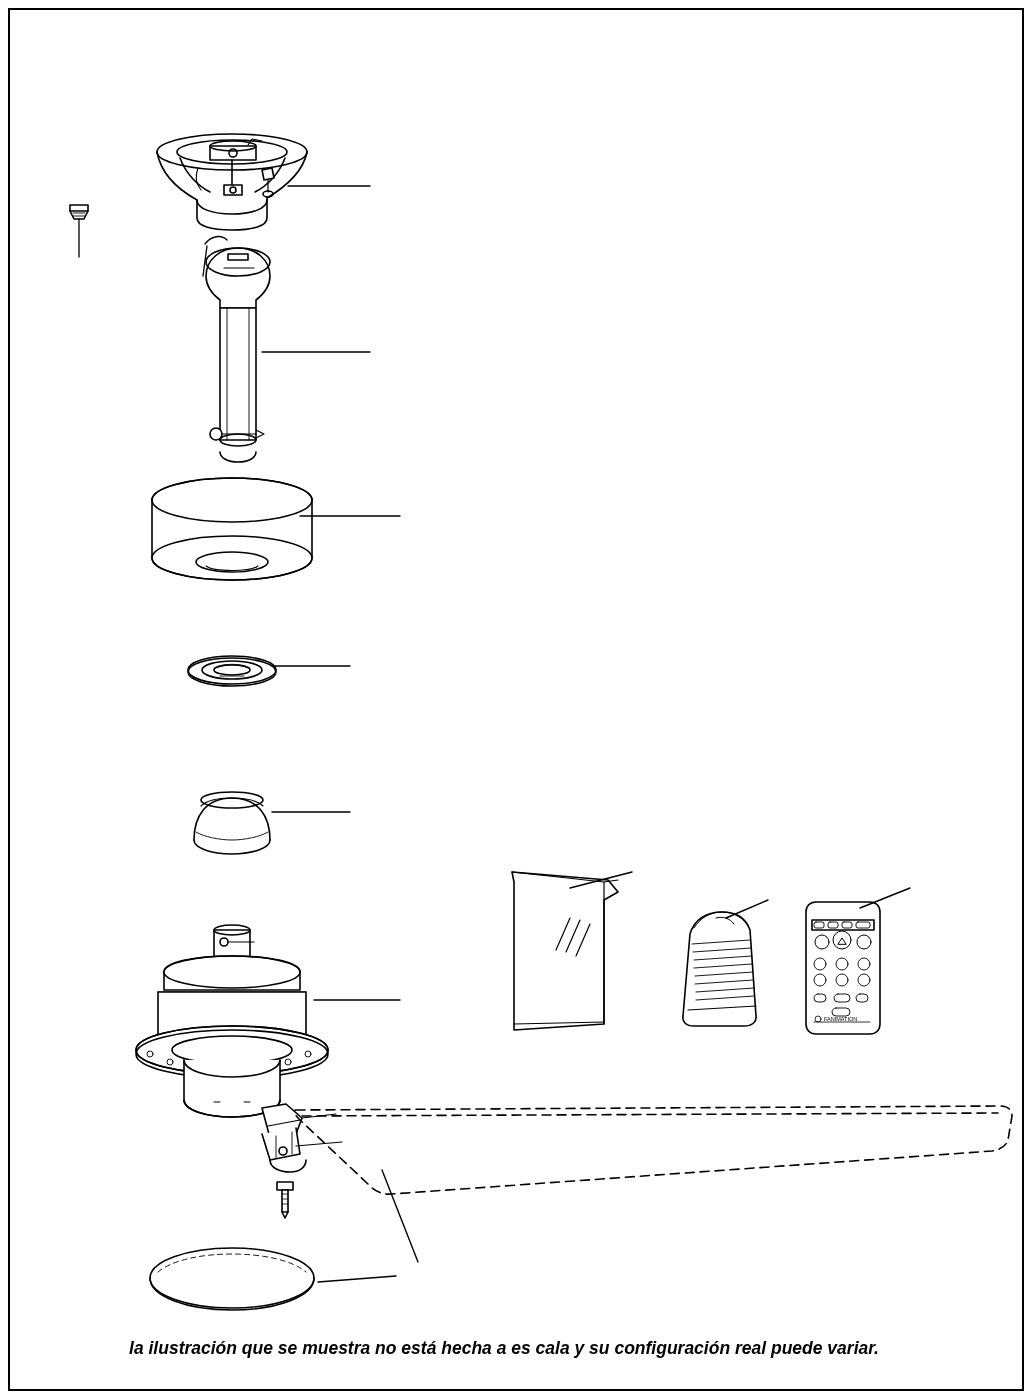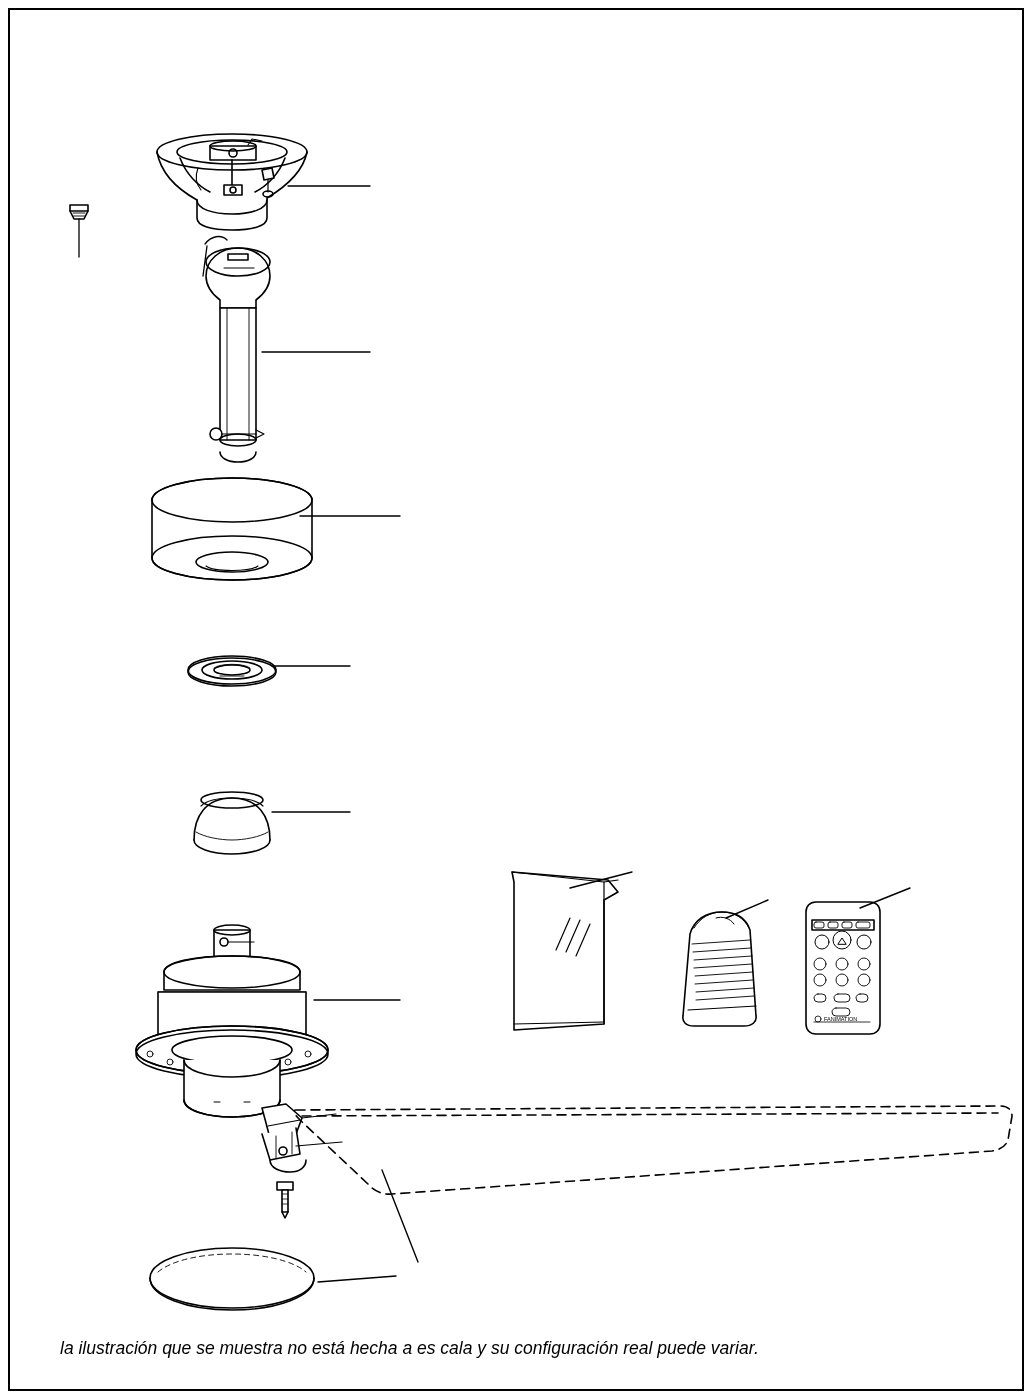--- a/index.html
+++ b/index.html
@@ -30,27 +30,27 @@
   }
   #diagram-svg {
     position: absolute;
     left: 0;
     top: 0;
     width: 1032px;
     height: 1399px;
   }
   .caption {
     position: absolute;
-    left: 60px;
+    left: 48px;
     top: 1338px;
     width: 912px;
-    text-align: left;
+    text-align: center;
     font-size: 17.5px;
     font-style: italic;
-    font-weight: normal;
+    font-weight: bold;
     color: #000000;
     font-family: "Liberation Sans", sans-serif;
   }
 </style>
 </head>
 <body>
 
 <div id="page">
 
   <div class="page-border"></div>

